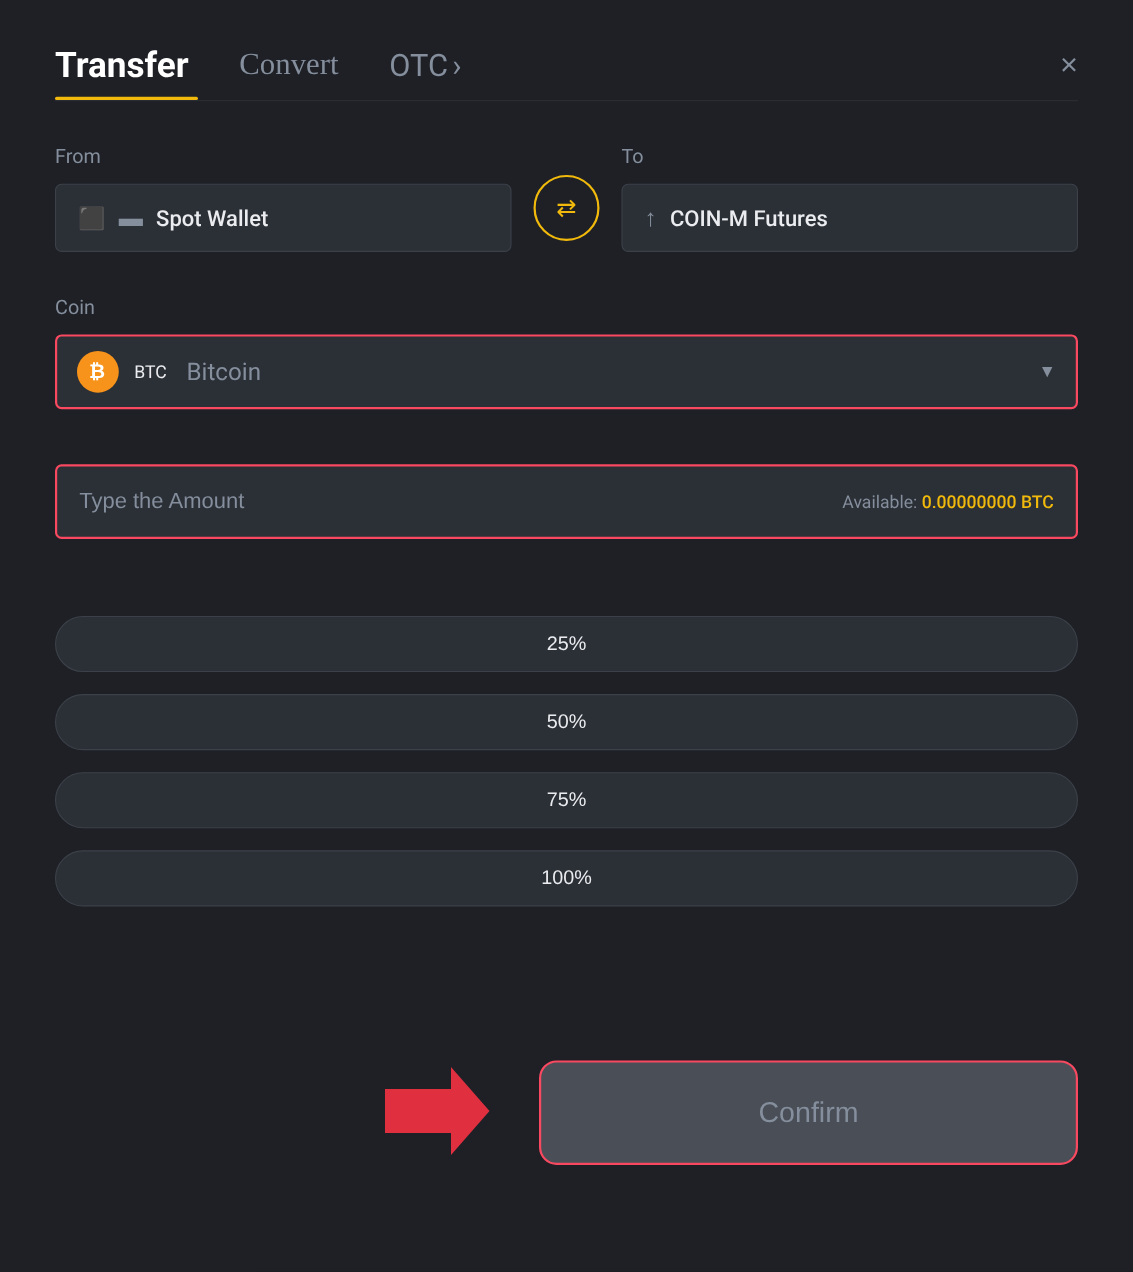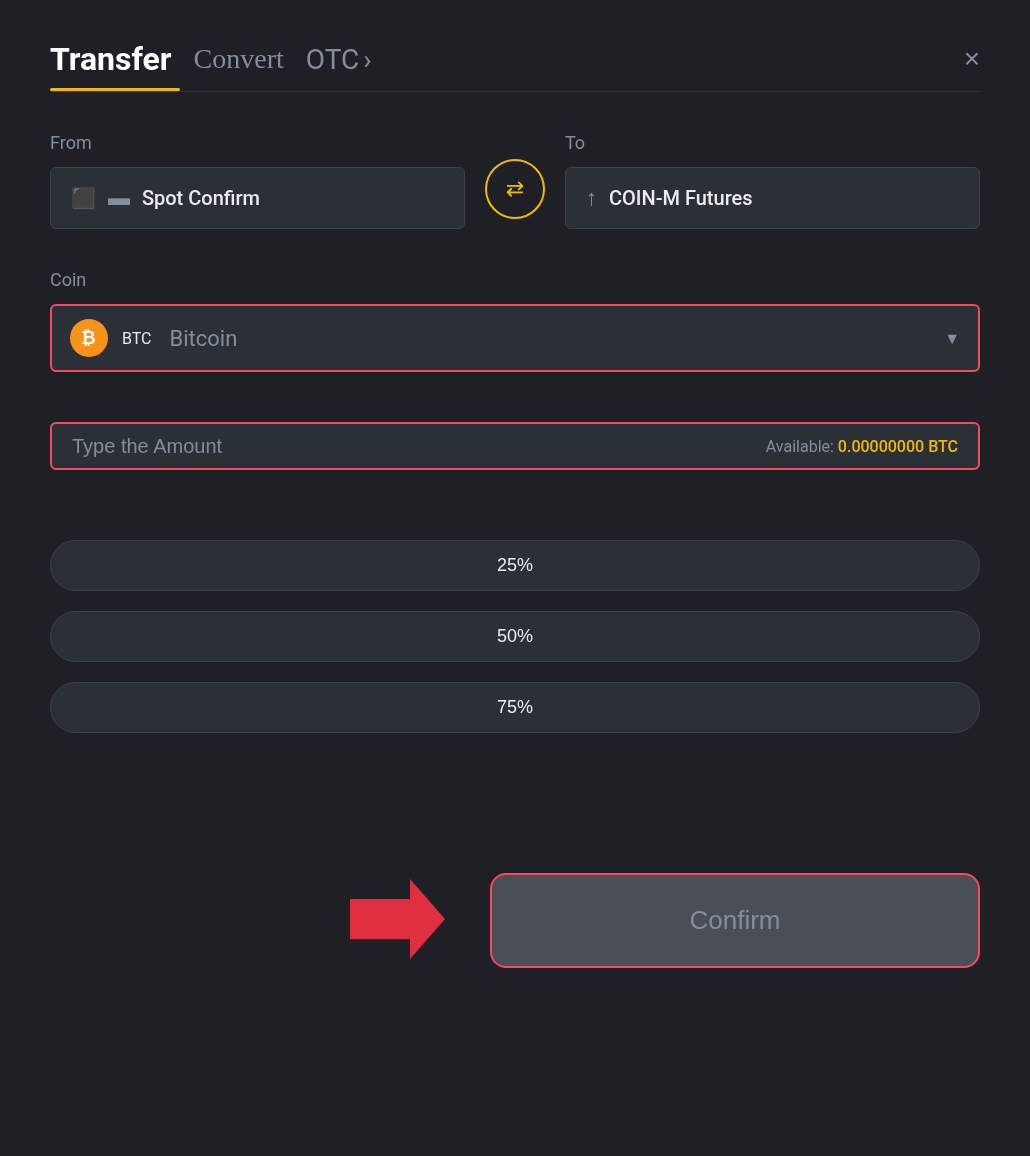--- a/index.html
+++ b/index.html
@@ -20,21 +20,21 @@
       position: relative;
       padding: 40px 50px 60px 50px;
       display: flex;
       flex-direction: column;
     }
 
     
     .header {
       display: flex;
       align-items: center;
-      gap: 22px;
+      gap: 46px;
       margin-bottom: 0;
     }
 
     .tab-transfer {
       font-size: 32px;
       font-weight: 700;
       color: #ffffff;
       cursor: pointer;
     }
 
@@ -191,21 +191,21 @@
       margin-bottom: 40px;
     }
 
     .amount-box {
       border: 2px solid #f84960;
       border-radius: 6px;
       background: #2b2f36;
       padding: 16px 20px;
       display: flex;
       align-items: center;
-      height: 48px;
+      height: 68px;
     }
 
     .amount-input {
       background: transparent;
       border: none;
       outline: none;
       font-size: 20px;
       color: #848e9c;
       flex: 1;
     }
@@ -297,21 +297,21 @@
   <div class="tab-underline"></div>
   <div class="divider"></div>
 
   <div class="from-to-wrapper">
     <div class="from-col">
       <div class="field-label">From</div>
       <div class="wallet-box">
         <span class="wallet-icon">⬛</span>
 
         <span style="color:#848e9c; font-size:22px;">▬</span>
-        <span class="wallet-text">Spot Confirm</span>
+        <span class="wallet-text">Spot Wallet</span>
       </div>
     </div>
 
     <div class="switch-wrapper">
       <button class="switch-btn">
         <span class="switch-icon">⇄</span>
       </button>
     </div>
 
     <div class="to-col">
@@ -343,20 +343,21 @@
       <span class="available-text">
         <span>Available:</span>&nbsp;<span class="available-amount">0.00000000 BTC</span>
       </span>
     </div>
   </div>
 
   <div class="pct-buttons" style="margin-top: 30px; flex-direction: column;">
     <button class="pct-btn">25%</button>
     <button class="pct-btn">50%</button>
     <button class="pct-btn">75%</button>
+    <button class="pct-btn">100%</button>
   </div>
 
   <div class="confirm-section" style="margin-top: 60px;">
 
     <div style="margin-right: 10px;">
       <svg width="110" height="90" viewBox="0 0 110 90">
 
         <polygon points="10,25 70,25 70,5 105,45 70,85 70,65 10,65" fill="#e03040"></polygon>
       </svg>
     </div>

